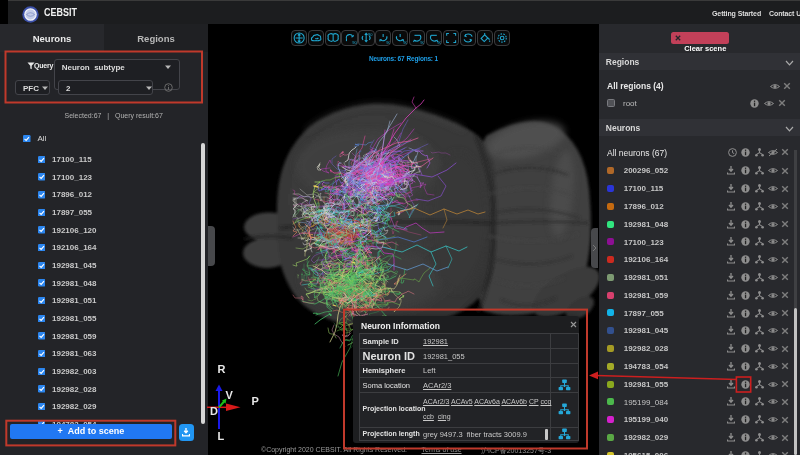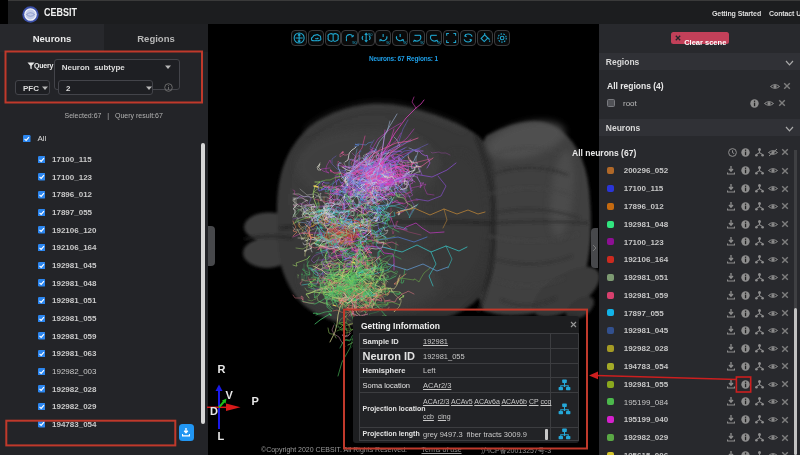--- a/index.html
+++ b/index.html
@@ -127,39 +127,40 @@
     <div class="t" style="left:52px;top:331.6px;color:#c9c9c9;font-weight:bold">192981_059</div>
 <svg class="ic" style="left:37.7px;top:349.84999999999997px" width="7.5" height="7.5" viewBox="0 0 10 10">
 <rect x="0" y="0" width="10" height="10" rx="1.6" fill="#2b86f0"></rect>
 <path d="M2 5.2 L4.2 7.3 L8 2.8" stroke="#fff" stroke-width="1.5" fill="none"></path>
     </svg>
     <div class="t" style="left:52px;top:349.2px;color:#c9c9c9;font-weight:bold">192981_063</div>
 <svg class="ic" style="left:37.7px;top:367.49999999999994px" width="7.5" height="7.5" viewBox="0 0 10 10">
 <rect x="0" y="0" width="10" height="10" rx="1.6" fill="#2b86f0"></rect>
 <path d="M2 5.2 L4.2 7.3 L8 2.8" stroke="#fff" stroke-width="1.5" fill="none"></path>
     </svg>
-    <div class="t" style="left:52px;top:366.9px;color:#c9c9c9;font-weight:normal">192982_003</div>
+    <div class="t" style="left:52px;top:366.9px;color:#c9c9c9;font-weight:bold">192982_003</div>
 <svg class="ic" style="left:37.7px;top:385.15px" width="7.5" height="7.5" viewBox="0 0 10 10">
 <rect x="0" y="0" width="10" height="10" rx="1.6" fill="#2b86f0"></rect>
 <path d="M2 5.2 L4.2 7.3 L8 2.8" stroke="#fff" stroke-width="1.5" fill="none"></path>
     </svg>
     <div class="t" style="left:52px;top:384.6px;color:#c9c9c9;font-weight:bold">192982_028</div>
 <svg class="ic" style="left:37.7px;top:402.79999999999995px" width="7.5" height="7.5" viewBox="0 0 10 10">
 <rect x="0" y="0" width="10" height="10" rx="1.6" fill="#2b86f0"></rect>
 <path d="M2 5.2 L4.2 7.3 L8 2.8" stroke="#fff" stroke-width="1.5" fill="none"></path>
     </svg>
     <div class="t" style="left:52px;top:402.2px;color:#c9c9c9;font-weight:bold">192982_029</div>
 <svg class="ic" style="left:37.7px;top:420.45px" width="7.5" height="7.5" viewBox="0 0 10 10">
 <rect x="0" y="0" width="10" height="10" rx="1.6" fill="#2b86f0"></rect>
 <path d="M2 5.2 L4.2 7.3 L8 2.8" stroke="#fff" stroke-width="1.5" fill="none"></path>
     </svg>
     <div class="t" style="left:52px;top:419.9px;color:#c9c9c9;font-weight:bold">194783_054</div>
 
 <div style="position:absolute;left:201px;top:143px;width:3.6px;height:281px;background:#d6d6d6;border-radius:2px"></div>
 
+<div style="position:absolute;left:10px;top:424.2px;width:162px;height:14.8px;background:#2178f3;border-radius:2px;text-align:center;line-height:14.8px;font-size:9px;font-weight:bold;color:#fff">+&nbsp;&nbsp;Add to scene</div>
 <div style="position:absolute;left:178.5px;top:423.7px;width:15.5px;height:17px;background:#2196f3;border-radius:3.5px">
   <svg style="position:absolute;left:3.7px;top:4px" width="8" height="9" viewBox="0 0 8 9">
     <path d="M4 0 L4 4.2 M2.2 2.8 L4 4.8 L5.8 2.8" stroke="#fff" stroke-width="1.3" fill="none"></path>
     <path d="M0.5 6 L0.5 7.8 L7.5 7.8 L7.5 6" stroke="#fff" stroke-width="1.2" fill="none"></path>
       </svg>
 </div>
 
 <div style="position:absolute;left:208px;top:24px;width:392px;height:431px;background:#000"></div>
 
 <svg style="position:absolute;left:208px;top:24px" width="392" height="431" viewBox="0 0 392 431">
@@ -1440,21 +1441,21 @@
   <svg style="position:absolute;left:1px;top:16px" width="5" height="8" viewBox="0 0 5 8">
         <path d="M1 1 L4 4 L1 7" stroke="#777" stroke-width="1" fill="none"></path>
       </svg>
     </div>
 
 <div class="t" style="left:261px;top:445.5px;color:#9a9a9a;font-size:7px">©Copyright 2020 CEBSIT. All Rights Reserved.</div>
 <div class="t" style="left:421.5px;top:445.5px;color:#9a9a9a;font-size:7px;text-decoration:underline">Terms of use</div>
 <div class="t" style="left:481px;top:445.5px;color:#9a9a9a;font-size:7px">沪ICP备20013257号-3</div>
 
 <div style="position:absolute;left:353px;top:316px;width:226px;height:126.5px;background:#1d1e20;border-radius:3px;box-shadow:0 2px 8px rgba(0,0,0,0.6)">
-  <div class="t" style="left:8px;top:4.5px;font-weight:bold;color:#f0f0f0;font-size:8.5px">Getting Information</div>
+  <div class="t" style="left:8px;top:4.5px;font-weight:bold;color:#f0f0f0;font-size:8.5px">Neuron Information</div>
   <svg class="ic" style="left:216.5px;top:4.5px" width="7" height="7" viewBox="0 0 7 7">
         <path d="M1 1 L6 6 M6 1 L1 6" stroke="#999" stroke-width="1.1"></path>
       </svg>
 
   <div style="position:absolute;left:5.9px;top:17.4px;width:220px;height:107.9px;border:1px solid #3c3d40;background:#222326"></div>
 
   <div style="position:absolute;left:5.9px;top:32px;width:220px;height:1px;background:#3c3d40"></div>
   <div style="position:absolute;left:5.9px;top:46.6px;width:220px;height:1px;background:#3c3d40"></div>
   <div style="position:absolute;left:5.9px;top:61.2px;width:220px;height:1px;background:#3c3d40"></div>
   <div style="position:absolute;left:5.9px;top:75.8px;width:220px;height:1px;background:#3c3d40"></div>
@@ -1495,21 +1496,21 @@
 <rect x="8" y="8" width="4.4" height="3.3" rx="0.7" fill="#25a8d8"></rect>
 <rect x="4.3" y="8" width="4.4" height="3.3" rx="0.7" fill="#25a8d8" opacity="0"></rect>
       </svg>
 </div>
 
 <div style="position:absolute;left:598.8px;top:24px;width:201.2px;height:431px;background:#28292d"></div>
 <div style="position:absolute;left:670.7px;top:31.6px;width:58px;height:12.6px;background:#c24059;border-radius:2.5px">
   <svg class="ic" style="left:4px;top:3.4px" width="6" height="6" viewBox="0 0 6 6">
         <path d="M0.8 0.8 L5.2 5.2 M5.2 0.8 L0.8 5.2" stroke="#26262a" stroke-width="1.3"></path>
       </svg>
-  <div class="t" style="left:13.5px;top:6px;color:#fff;font-weight:bold;font-size:7.5px">Clear scene</div>
+  <div class="t" style="left:13.5px;top:12px;color:#fff;font-weight:bold;font-size:7.5px">Clear scene</div>
 </div>
 <div class="rhdr" style="top:53px">
       <div class="t" style="left:7px;top:4px">Regions</div>
     </div>
 <svg class="ic" style="left:785px;top:59.5px" width="9" height="6" viewBox="0 0 9 6">
 <path d="M1 1 L4.5 4.8 L8 1" stroke="#aaa" stroke-width="1.2" fill="none"></path>
     </svg>
 <div class="t" style="left:607px;top:81.4px;font-weight:bold;color:#e8e8e8;font-size:8.5px">All regions (4)</div>
 <svg class="ic" style="left:769.5px;top:81.5px" width="10" height="9" viewBox="0 0 10 9">
 <path d="M0.5 4.5 Q5 0.8 9.5 4.5 Q5 8.2 0.5 4.5 Z" fill="none" stroke="#8e8e8e" stroke-width="1"></path>
@@ -1531,21 +1532,21 @@
     </svg>
     <svg class="ic" style="left:778px;top:99.2px" width="8" height="8" viewBox="0 0 8 8">
 <path d="M1.2 1.2 L6.8 6.8 M6.8 1.2 L1.2 6.8" stroke="#7e7e7e" stroke-width="1.4"></path>
     </svg>
 <div class="rhdr" style="top:119px">
       <div class="t" style="left:7px;top:4px">Neurons</div>
     </div>
 <svg class="ic" style="left:785px;top:125.5px" width="9" height="6" viewBox="0 0 9 6">
 <path d="M1 1 L4.5 4.8 L8 1" stroke="#aaa" stroke-width="1.2" fill="none"></path>
     </svg>
-<div class="t" style="left:572px;top:147.8px;font-weight:bold;color:#e8e8e8;font-size:8.5px">All neurons (67)</div>
+<div class="t" style="left:607px;top:147.8px;font-weight:normal;color:#e8e8e8;font-size:8.5px">All neurons (67)</div>
 <svg class="ic" style="left:727.5px;top:148px" width="9" height="9" viewBox="0 0 9 9">
 <circle cx="4.5" cy="4.5" r="3.9" fill="none" stroke="#8e8e8e" stroke-width="1"></circle>
 <path d="M4.5 2.3 L4.5 4.7 L6.2 5.6" stroke="#8e8e8e" stroke-width="1" fill="none"></path>
     </svg>
     <svg class="ic" style="left:741px;top:148px" width="9" height="9" viewBox="0 0 9 9">
 <circle cx="4.5" cy="4.5" r="4.2" fill="#8e8e8e"></circle>
 <rect x="3.9" y="1.6" width="1.3" height="1.3" fill="#222"></rect>
 <rect x="3.9" y="3.6" width="1.3" height="3.6" fill="#222"></rect>
     </svg>
     <svg class="ic" style="left:754.5px;top:148px" width="9" height="9" viewBox="0 0 9 9">

